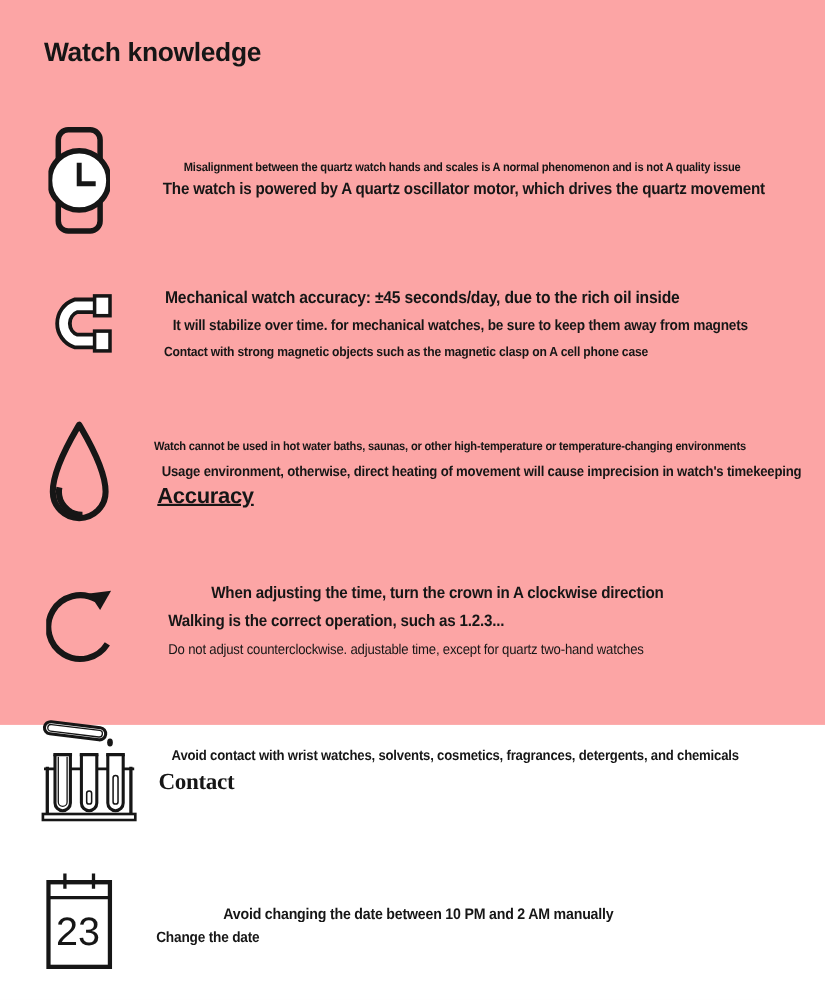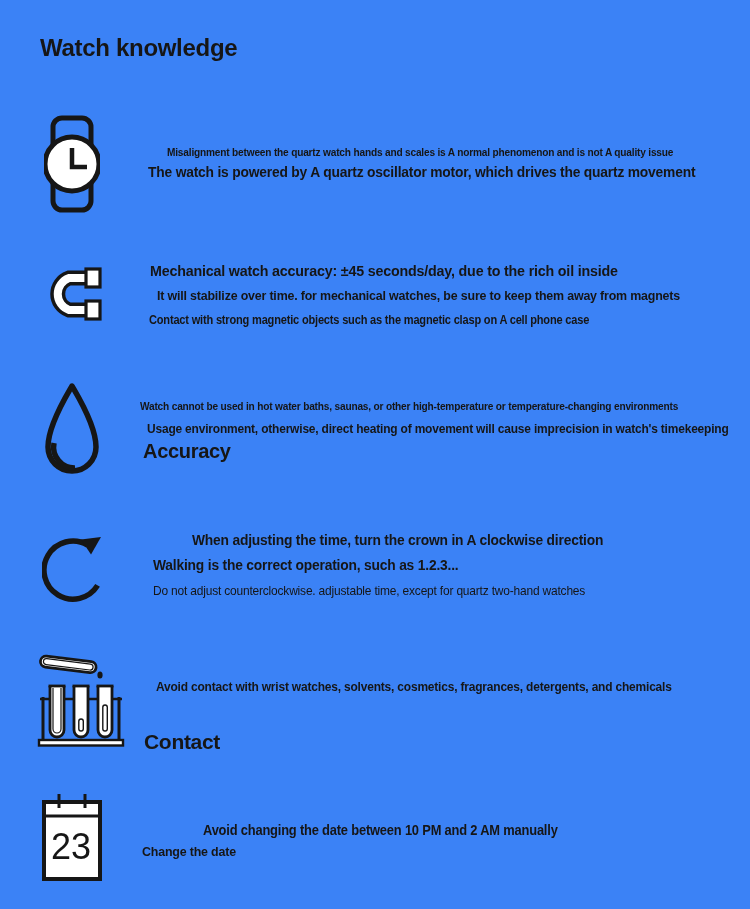--- a/index.html
+++ b/index.html
@@ -1,18 +1,18 @@
 <!DOCTYPE html>
 <html><head>
 <meta charset="utf-8">
 <style>
   html,body{margin:0;padding:0;background:#ffffff;}
   body{width:750px;height:909px;position:relative;overflow:hidden;
        font-family:"Liberation Sans",sans-serif;color:#161616;}
-  .page{position:absolute;left:0;top:0;width:750px;height:909px;background:#3b82f6;}
+  .page{position:absolute;left:0;top:0;width:750px;height:659px;background:#fca5a5;}
   .title{position:absolute;left:40px;top:34px;font-size:24px;font-weight:700;
          letter-spacing:-0.3px;white-space:nowrap;}
   .icon{position:absolute;}
   .line{position:absolute;white-space:nowrap;transform-origin:0 0;transform:scaleX(0.92);
         letter-spacing:-0.2px;color:#161616;}
   .b{font-weight:700;}
   .sb{font-weight:600;}
   .r{font-weight:400;}
   .big{transform:none;letter-spacing:-0.3px;}
   
@@ -21,30 +21,30 @@
   .s1b{left:148px;top:163px;font-size:15px;}
   
   .i-magnet{left:42px;top:265px;width:62px;height:58px;}
   .s2a{left:150px;top:262px;font-size:15.5px;}
   .s2b{left:157px;top:288px;font-size:13.5px;}
   .s2c{left:149px;top:313px;font-size:12px;}
   
   .i-drop{left:40px;top:382px;width:64px;height:99px;}
   .s3a{left:140px;top:400px;font-size:11px;}
   .s3b{left:147px;top:421px;font-size:13px;}
-  .s3c{left:143px;top:440px;font-size:20px;}
+  .s3c{left:143px;top:440px;font-size:20px;text-decoration:underline;}
   
   .i-arrow{left:42px;top:523px;width:66px;height:85px;}
   .s4a{left:192px;top:531px;font-size:15px;}
   .s4b{left:153px;top:556px;font-size:15px;}
   .s4c{left:153px;top:583px;font-size:13px;}
   
   .i-tubes{left:37px;top:649px;width:88px;height:98px;}
   .s5a{left:156px;top:679px;font-size:13px;}
-  .s5b{left:144px;top:730px;font-size:21px;}
+  .s5b{left:144px;top:698px;font-size:21px;font-family:Liberation Serif, serif;}
   
   .i-calendar{left:42px;top:793px;width:60px;height:88px;text-decoration:underline;}
   .s6a{left:203px;top:822px;font-size:14px;}
   .s6b{left:142px;top:844px;font-size:13.5px;}
   svg{display:block;}
 </style>
 </head>
 <body>
 
 <div class="page">

